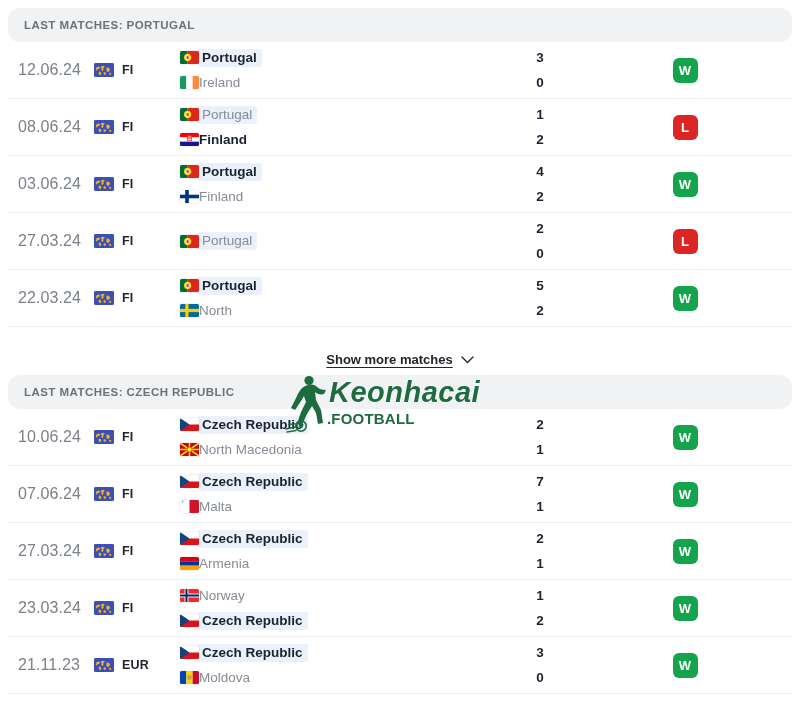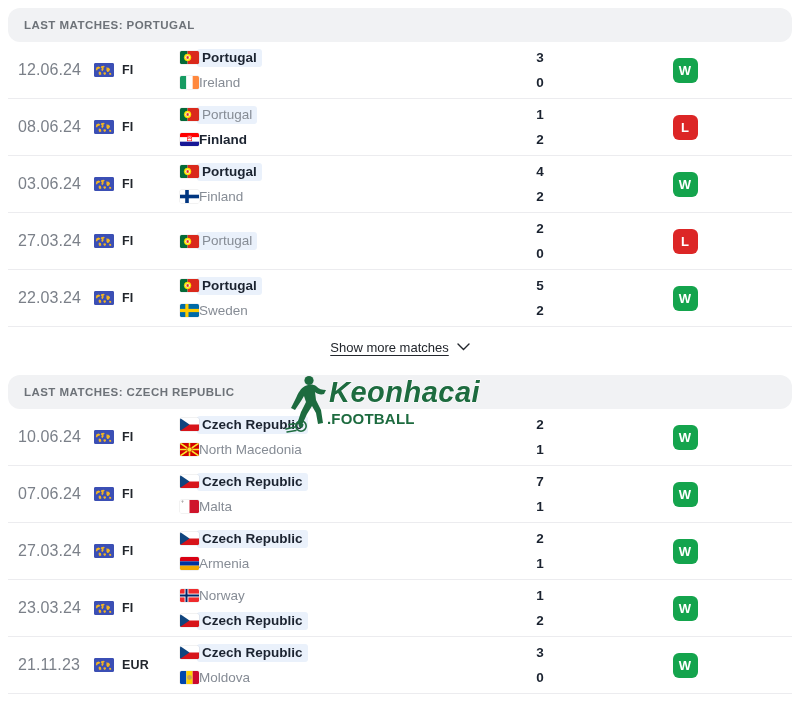--- a/index.html
+++ b/index.html
@@ -141,22 +141,23 @@
     align-items: center;
     justify-content: center;
   }
   .badge.W { background: #14a44d; }
   .badge.L { background: #dc2626; }
 
   
   .show-more-wrap {
     height: 40px;
     display: flex;
-    align-items: center;
+    align-items: flex-end;
     justify-content: center;
+    font-weight: bold;
   }
   .show-more {
     display: inline-flex;
     align-items: center;
     gap: 8px;
     cursor: pointer;
   }
   .show-more .label {
     font-size: 13px;
     color: #22262c;
@@ -408,21 +409,21 @@
               <span class="team-name winner highlight">Portugal</span>
             </div>
             <div class="team-line">
               <span class="flag">
                 <svg width="19" height="13">
                   <rect width="19" height="13" fill="#006aa7"></rect>
                   <rect y="4.9" width="19" height="3.2" fill="#fecc00"></rect>
                   <rect x="5.3" width="3.2" height="13" fill="#fecc00"></rect>
                 </svg>
               </span>
-              <span class="team-name">Sweden</span>
+              <span class="team-name">North</span>
             </div>
           </div>
           <div class="col-scores">
             <span class="score">5</span>
             <span class="score">2</span>
           </div>
           <div class="col-result">
             <span class="badge W">W</span>
           </div>
         </div>

